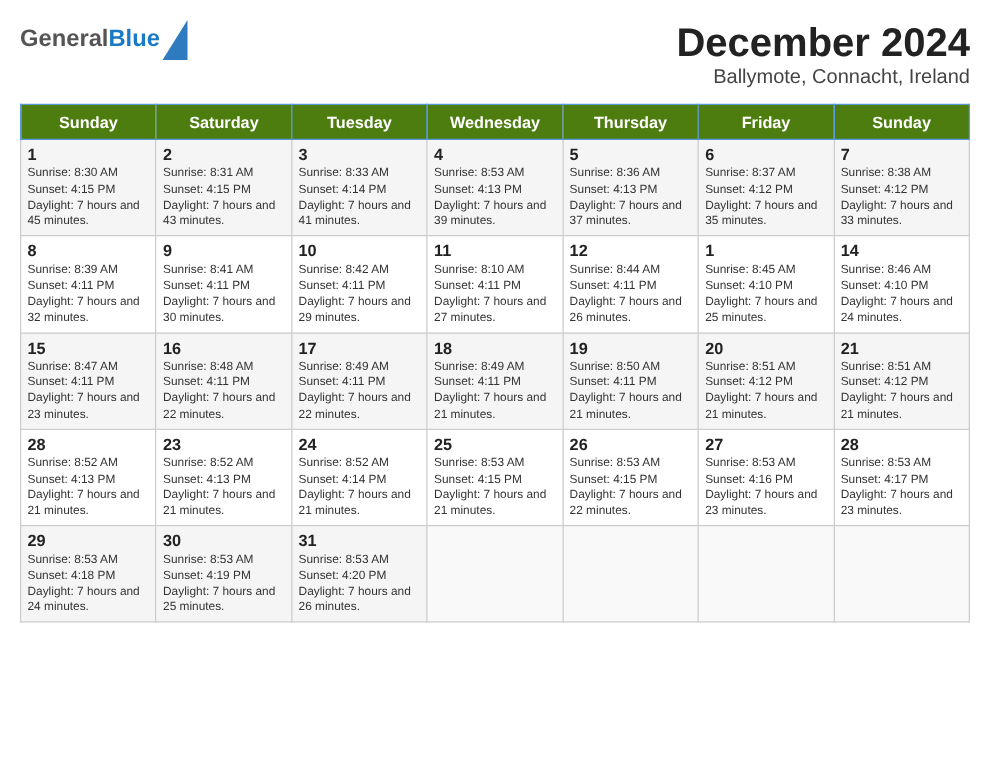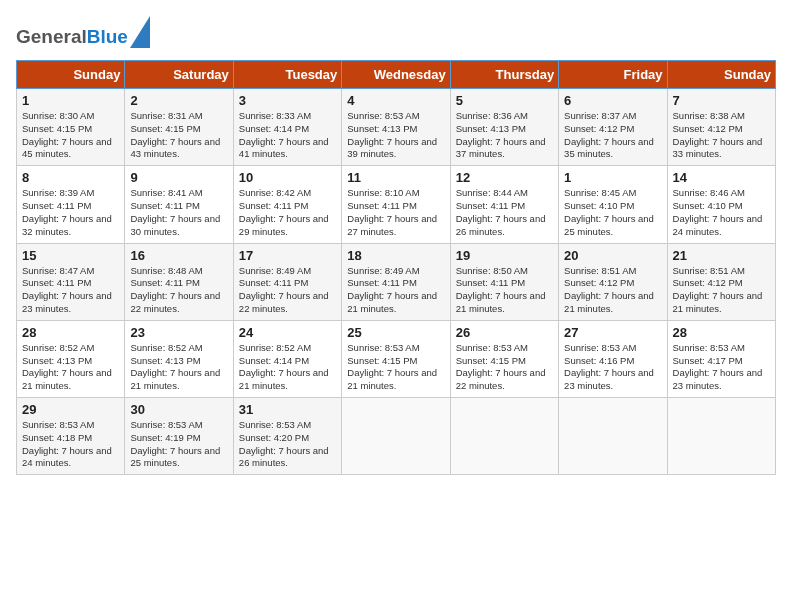--- a/index.html
+++ b/index.html
@@ -30,26 +30,26 @@
     .title-block h2 {
       font-size: 16px;
       font-weight: normal;
       color: #444;
     }
     .calendar {
       width: 100%;
       border-collapse: collapse;
     }
     .calendar thead tr th {
-      background: #c2410c;
+      background: #4d7c0f;
       color: #fff;
       font-size: 13px;
       font-weight: bold;
       padding: 6px 4px;
-      text-align: right;
+      text-align: center;
       border: 1px solid #5a9ad4;
     }
     .calendar tbody tr td {
       vertical-align: top;
       border: 1px solid #ccc;
       padding: 4px 5px;
       font-size: 10px;
       color: #222;
       width: calc(100% / 7);
       background: #fff;
@@ -70,30 +70,32 @@
     }
     .empty-cell {
       background: #f9f9f9 !important;
     }
   </style>
 </head>
 <body>
 
 <div class="header">
   <div class="logo">
-    <div style="display:flex;align-items:flex-end;">
+    <div style="display:flex;align-items:center;">
       <div style="display:flex;flex-direction:column;align-items:flex-end;margin-right:0;">
         <div style="font-size:19px;font-weight:bold;color:#1a1a1a;line-height:1.1;">
           <span style="color:#555;">General</span><span style="color:#1a7ac7;">Blue</span>
         </div>
       </div>
       <div style="margin-left:2px;width:0;height:0;border-left:20px solid transparent;border-bottom:32px solid #2e7bbf;"></div>
     </div>
   </div>
   <div class="title-block">
+    <h1>December 2024</h1>
+    <h2>Ballymote, Connacht, Ireland</h2>
   </div>
 </div>
 
 <table class="calendar">
   <thead>
     <tr id="calendar-header-row">
     <th>Sunday</th>
         <th>Saturday</th>
         <th>Tuesday</th>
         <th>Wednesday</th>

